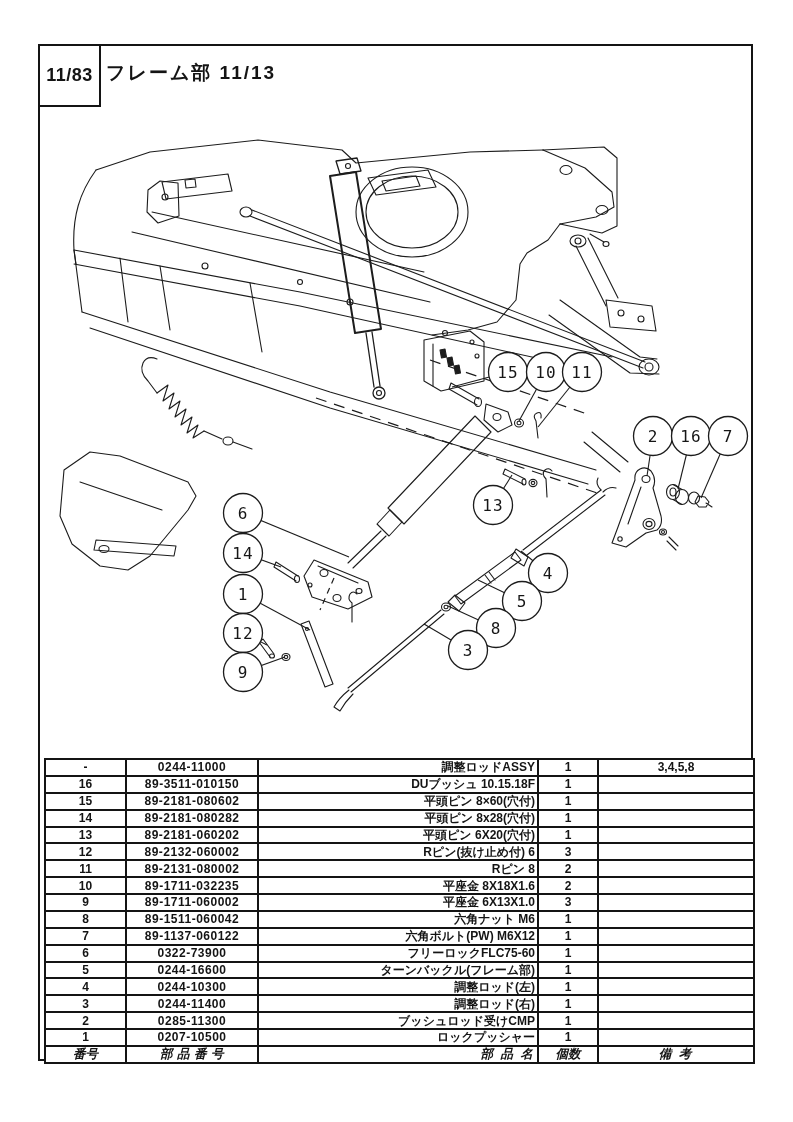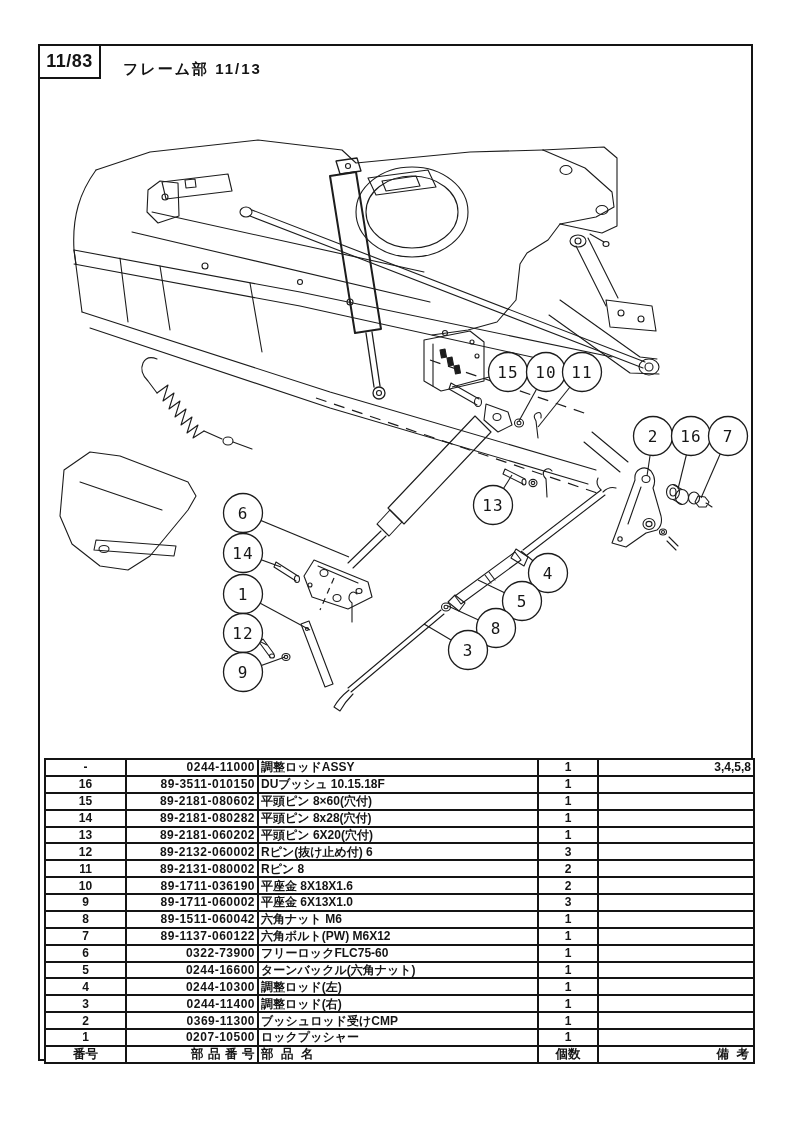--- a/index.html
+++ b/index.html
@@ -1,31 +1,31 @@
 <!DOCTYPE html>
 <html><head>
 <meta charset="utf-8">
 <style>
   html,body{margin:0;padding:0;background:#ffffff;}
   body{width:793px;height:1122px;position:relative;font-family:"Liberation Sans",sans-serif;color:#141414;}
   .page{position:absolute;inset:0;background:#fff;overflow:hidden;}
   .page-frame{position:absolute;left:38px;top:44px;width:715px;height:1017px;border:2.5px solid #141414;box-sizing:border-box;}
-  .ref-box{position:absolute;left:38px;top:44px;width:63px;height:35px;border:2.5px solid #141414;box-sizing:border-box;
+  .ref-box{position:absolute;left:38px;top:44px;width:63px;height:63px;border:2.5px solid #141414;box-sizing:border-box;
            display:flex;align-items:center;justify-content:center;font-weight:bold;font-size:18px;letter-spacing:.5px;background:#fff;}
-  .page-title{position:absolute;left:123px;top:60px;font-weight:bold;font-size:15px;letter-spacing:2px;white-space:nowrap;}
+  .page-title{position:absolute;left:106px;top:60px;font-weight:bold;font-size:19px;letter-spacing:2px;white-space:nowrap;}
   svg.diagram{position:absolute;left:0;top:0;width:793px;height:1122px;}
   svg text.co{font-family:"DejaVu Sans Mono",monospace;font-size:16px;fill:#161616;letter-spacing:1px;}
   table.parts{position:absolute;left:44px;top:758px;width:709px;height:306px;border-collapse:collapse;table-layout:fixed;background:#fff;}
   table.parts td{border:2px solid #141414;font-weight:bold;font-size:12px;line-height:12px;padding:0 2px;height:13px;
                  white-space:nowrap;overflow:hidden;vertical-align:middle;}
   td.c-no,td.c-qty{text-align:center;}
-  td.c-part{text-align:right;letter-spacing:.5px;}
-  td.c-name{text-align:left;padding-left:4px;}
-  td.c-rem{text-align:right;padding-left:4px;margin-left:8px;}
-  tr.hdr td{font-size:12.5px;}
+  td.c-part{text-align:center;letter-spacing:.5px;}
+  td.c-name{text-align:right;padding-left:4px;}
+  td.c-rem{text-align:center;padding-left:4px;margin-left:8px;}
+  tr.hdr td{font-size:12.5px;font-style:italic;}
   tr.hdr td.c-name,tr.hdr td.c-rem{letter-spacing:2px;}
   col.w0{width:81px}col.w1{width:132px}col.w2{width:280px}col.w3{width:60px}col.w4{width:156px}
 </style>
 </head>
 <body>
 
 <div class="page">
 
   <div class="page-frame"></div>
   <div class="ref-box">
@@ -289,21 +289,21 @@
         </tr>
         <tr>
           <td class="c-no">11</td>
           <td class="c-part">89-2131-080002</td>
           <td class="c-name">Rピン 8</td>
           <td class="c-qty">2</td>
           <td class="c-rem"></td>
         </tr>
         <tr>
           <td class="c-no">10</td>
-          <td class="c-part">89-1711-036190</td>
+          <td class="c-part">89-1711-032235</td>
           <td class="c-name">平座金 8X18X1.6</td>
           <td class="c-qty">2</td>
           <td class="c-rem"></td>
         </tr>
         <tr>
           <td class="c-no">9</td>
           <td class="c-part">89-1711-060002</td>
           <td class="c-name">平座金 6X13X1.0</td>
           <td class="c-qty">3</td>
           <td class="c-rem"></td>
@@ -325,41 +325,41 @@
         <tr>
           <td class="c-no">6</td>
           <td class="c-part">0322-73900</td>
           <td class="c-name">フリーロックFLC75-60</td>
           <td class="c-qty">1</td>
           <td class="c-rem"></td>
         </tr>
         <tr>
           <td class="c-no">5</td>
           <td class="c-part">0244-16600</td>
-          <td class="c-name">ターンバックル(六角ナット)</td>
+          <td class="c-name">ターンバックル(フレーム部)</td>
           <td class="c-qty">1</td>
           <td class="c-rem"></td>
         </tr>
         <tr>
           <td class="c-no">4</td>
           <td class="c-part">0244-10300</td>
           <td class="c-name">調整ロッド(左)</td>
           <td class="c-qty">1</td>
           <td class="c-rem"></td>
         </tr>
         <tr>
           <td class="c-no">3</td>
           <td class="c-part">0244-11400</td>
           <td class="c-name">調整ロッド(右)</td>
           <td class="c-qty">1</td>
           <td class="c-rem"></td>
         </tr>
         <tr>
           <td class="c-no">2</td>
-          <td class="c-part">0369-11300</td>
+          <td class="c-part">0285-11300</td>
           <td class="c-name">ブッシュロッド受けCMP</td>
           <td class="c-qty">1</td>
           <td class="c-rem"></td>
         </tr>
         <tr>
           <td class="c-no">1</td>
           <td class="c-part">0207-10500</td>
           <td class="c-name">ロックプッシャー</td>
           <td class="c-qty">1</td>
           <td class="c-rem"></td>

